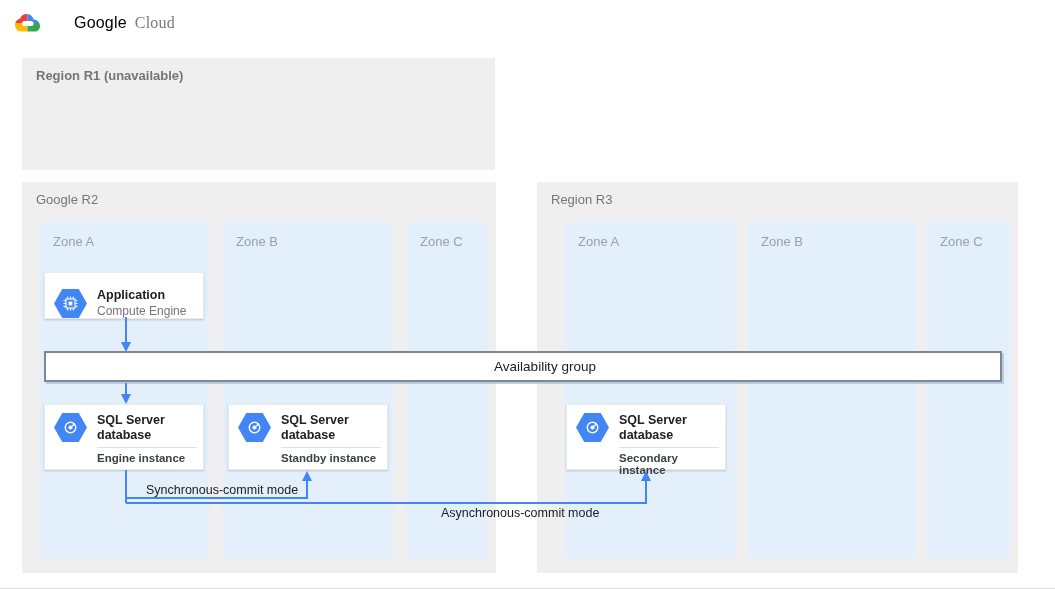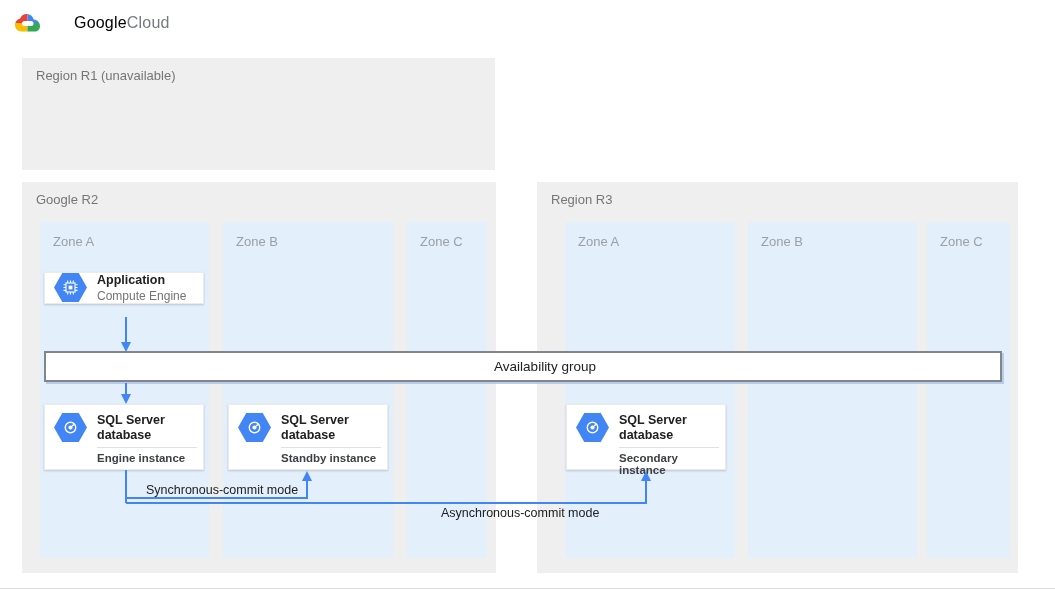--- a/index.html
+++ b/index.html
@@ -8,39 +8,39 @@
   .canvas {
     position:relative; width:1055px; height:589px; background:#ffffff;
     border-bottom:1px solid #dcdcdc; overflow:hidden;
   }
 
   
   .logo { position:absolute; left:14px; top:13px; display:flex; align-items:center; }
   .logo-mark { width:27px; height:20px; margin-right:9px; }
   .logo-text { font-size:16px; color:#5f6368; letter-spacing:.2px; }
   .logo-text .g { color:#000000;margin-left:24px; }
-  .logo-text .c { color:#747a80; margin-left:0; }
+  .logo-text .c { color:#747a80; margin-left:8px;font-family:Liberation Serif, serif; }
 
   
   .region { position:absolute; background:#efefef; }
   .region-label { position:absolute; left:14px; top:10px; font-size:13px; color:#757575; }
   .zone { position:absolute; background:#e3effb; }
   .zone-label { position:absolute; left:13px; top:12px; font-size:13px; color:#9aa0a6; }
 
   
   .node {
     position:absolute; background:#ffffff; border:1px solid #ebebeb;
     box-shadow:0 1px 2px rgba(0,0,0,.18); z-index:3; display:flex;
   }
   .hex {
     width:33px; height:29px; flex:0 0 33px; background:#4285f4;
     clip-path:polygon(0 50%,25% 0,75% 0,100% 50%,75% 100%,25% 100%);
     display:flex; align-items:center; justify-content:center;
   }
-  .app-node { left:44px; top:272px; width:160px; height:32px; align-items:flex-start; padding-left:9px; }
+  .app-node { left:44px; top:272px; width:160px; height:47px; align-items:flex-end; padding-left:9px; }
   .app-text { margin-left:10px; }
   .node-title { font-size:12.5px; font-weight:bold; color:#212121; line-height:15px; }
   .node-sub { font-size:12px; color:#757575; line-height:14px; margin-top:1px; }
 
   .sql-node { width:160px; height:66px; padding:8px 6px 0 9px; align-items:flex-start; }
   .sql-text { margin-left:10px; flex:1; }
   .sql-divider { border-top:1px solid #e0e0e0; margin:4px 0 4px 0; }
   .sql-instance { font-size:11.5px; font-weight:bold; color:#3c4043; }
 
   
@@ -76,21 +76,21 @@
         <rect x="0" y="10" width="13.5" height="10" fill="#fbbc05"></rect>
         <rect x="13.5" y="10" width="13.5" height="10" fill="#34a853"></rect>
         <rect x="8" y="8" width="11.5" height="5" rx="2.5" fill="#ffffff"></rect>
       </g>
     </svg>
     <div class="logo-text">
       <span class="g">Google</span><span class="c">Cloud</span>
     </div>
   </div>
 
-  <div class="region" style="left:22px; top:58px; width:473px; height:112px;">
+  <div class="region" style="left:22px; top:58px; width:473px; height:112px;font-weight:bold;">
     <div class="region-label">Region R1 (unavailable)</div>
   </div>
 
   <div class="region" style="left:22px; top:182px; width:474px; height:391px;">
     <div class="region-label">Google R2</div>
   </div>
   <div class="zone" style="left:40px;  top:222px; width:169px; height:336px;">
     <div class="zone-label">Zone A</div>
   </div>
   <div class="zone" style="left:223px; top:222px; width:170px; height:336px;">

